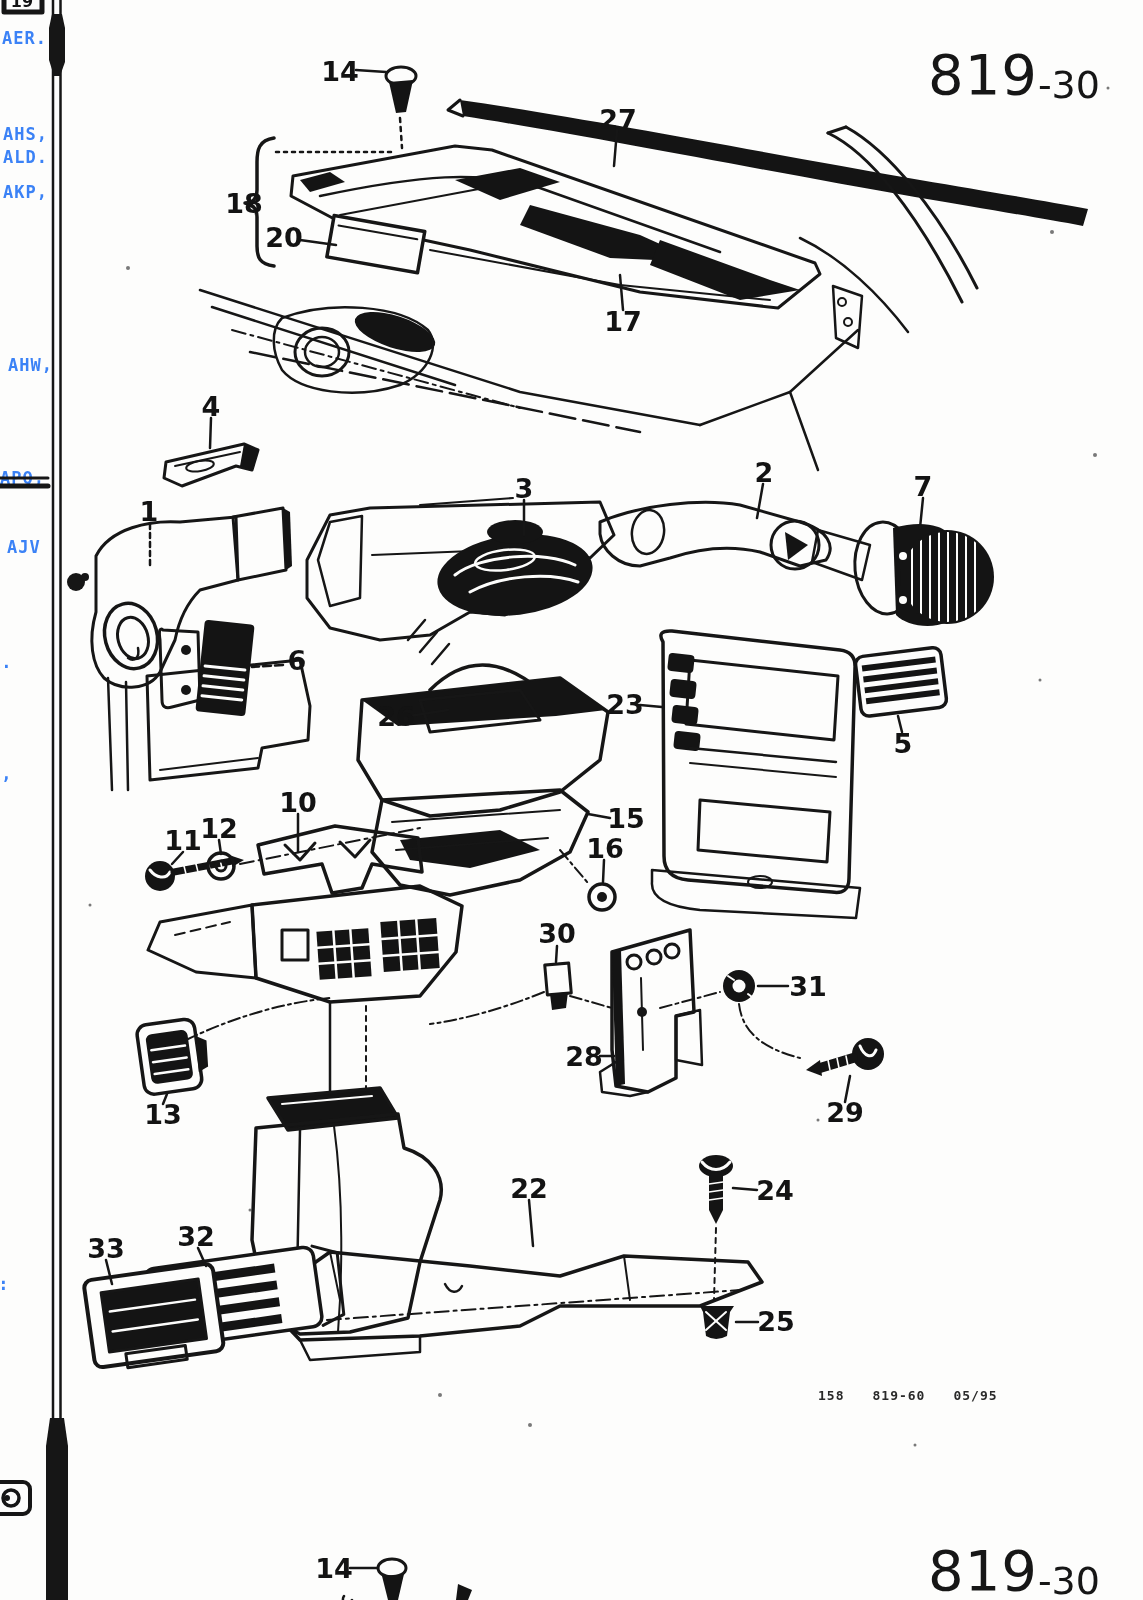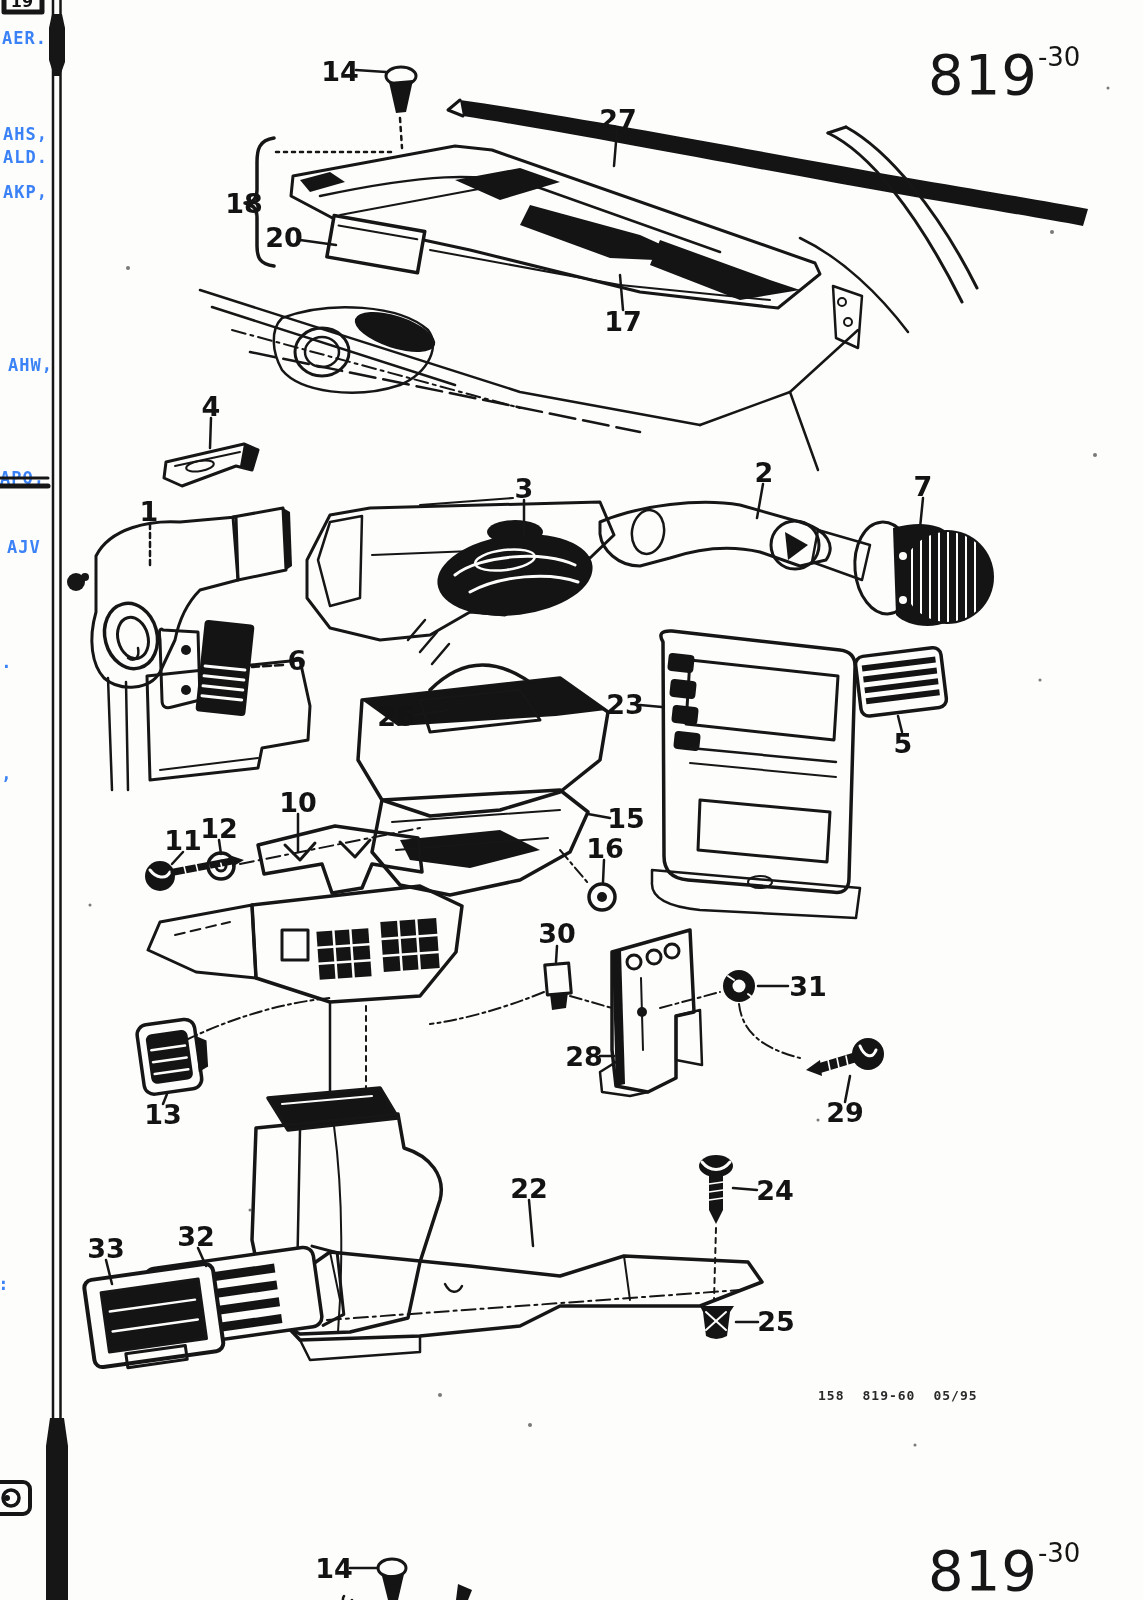--- a/index.html
+++ b/index.html
@@ -3,26 +3,26 @@
 <meta charset="utf-8">
 <style>
   html,body{margin:0;padding:0;background:#888;}
   #page{position:relative;width:1143px;height:1600px;background:#fdfdfc;overflow:hidden;
         font-family:"DejaVu Sans",sans-serif;color:#111;}
   svg{position:absolute;left:0;top:0;}
   svg text.co{font-family:"DejaVu Sans",sans-serif;font-weight:bold;font-size:27px;fill:#131313;}
   svg text.tiny{font-family:"DejaVu Sans",sans-serif;font-weight:bold;font-size:16px;fill:#131313;}
   .margin-codes span{position:absolute;font-family:"DejaVu Sans Mono",monospace;font-weight:bold;
         font-size:17px;letter-spacing:1px;color:#3b82f6;white-space:pre;}
-  .pagecode{position:absolute;display:flex;align-items:flex-start;color:#161616;}
+  .pagecode{position:absolute;display:flex;align-items:flex-end;color:#161616;}
   .pagecode .big{font-size:56px;font-weight:normal;letter-spacing:1px;}
-  .pagecode .small{font-size:26px;font-weight:normal;}
+  .pagecode .small{font-size:38px;font-weight:normal;}
   .pagecode.top{left:928px;top:42px;}
   .pagecode.bottom{left:928px;top:1538px;}
-  .fineprint{position:absolute;left:818px;top:1388px;display:flex;gap:18px;
+  .fineprint{position:absolute;left:818px;top:1388px;display:flex;gap:28px;
         font-family:"DejaVu Sans Mono",monospace;font-size:13px;font-weight:bold;
         color:#2a2a2a;filter:blur(.3px);letter-spacing:1px;}
 </style>
 </head>
 <body>
 
 <div id="page">
 
   <div class="margin-codes">
     <span style="left:2px;top:28px">AER.</span>

